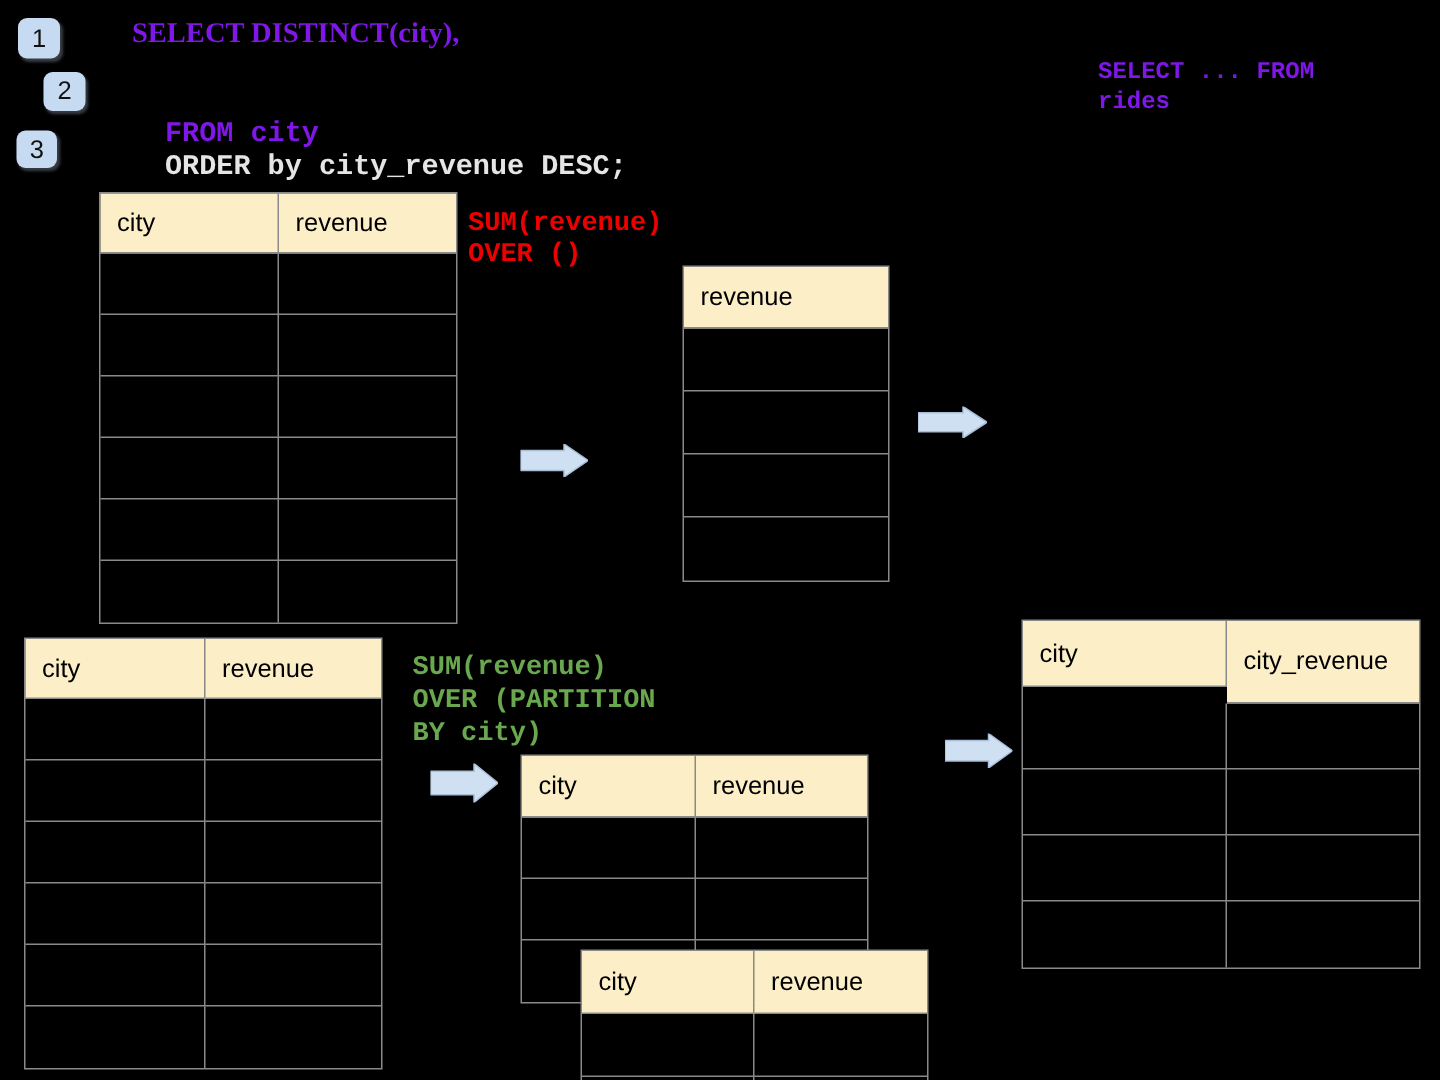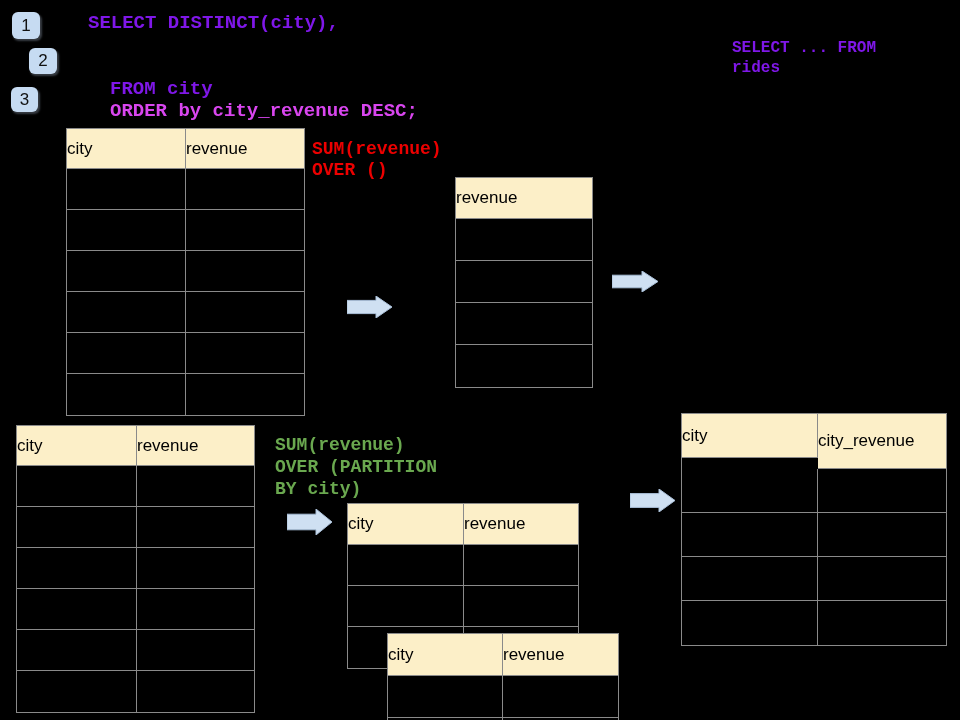--- a/index.html
+++ b/index.html
@@ -14,38 +14,38 @@
     box-shadow: 1.5px 2px 2px rgba(125,135,150,0.45);
   }
   .code-line, .note-block, .annotation {
     position:absolute; margin:0;
     font-family:"Liberation Mono", "DejaVu Sans Mono", monospace;
     font-weight:bold; white-space:pre;
   }
   .tbl { position:absolute; box-sizing:content-box; }
   .trow { display:flex; }
   .tcell {
-    box-sizing:border-box; display:flex; align-items:center; 
+    box-sizing:border-box; display:flex; align-items:center; padding-left:11px;
     font-size:17px; color:#000; overflow:hidden;text-align:center;
   }
   .arrow-svg { position:absolute; display:block; }
 </style>
 </head>
 <body>
 
 <div class="canvas">
   <div class="layer" id="badges-layer">
       <div class="badge" style="left: 12px; top: 12px; width: 28px; height: 27px; background: rgb(198, 219, 242); color: rgb(17, 17, 17);">1</div>
       <div class="badge" style="left: 29px; top: 48px; width: 28px; height: 26px; background: rgb(198, 219, 242); color: rgb(17, 17, 17);">2</div>
       <div class="badge" style="left: 11px; top: 87px; width: 27px; height: 25px; background: rgb(198, 219, 242); color: rgb(17, 17, 17);">3</div>
     </div>
   <div class="layer" id="code-layer">
-      <pre class="code-line" style="left: 88px; top: 12px; font-size: 19px; line-height: 22px; color: rgb(127, 23, 232);">SELECT DISTINCT(city),</pre>
+      <pre class="code-line" style="left: 88px; top: 12px; font-size: 19px; line-height: 22px; color: rgb(127, 23, 232); font-family: Liberation Serif, serif;">SELECT DISTINCT(city),</pre>
       <pre class="code-line" style="left: 110px; top: 78px; font-size: 19px; line-height: 22px; color: rgb(127, 23, 232);">FROM city</pre>
-      <pre class="code-line" style="left: 110px; top: 100px; font-size: 19px; line-height: 22px; color: #d946ef;">ORDER by city_revenue DESC;</pre>
+      <pre class="code-line" style="left: 110px; top: 100px; font-size: 19px; line-height: 22px; color: #e5e5e5;">ORDER by city_revenue DESC;</pre>
     </div>
   <div class="layer" id="note-layer">
       <pre class="note-block" style="left: 732px; top: 38px; font-size: 16px; line-height: 20px; color: rgb(127, 23, 232);">SELECT ... FROM
 rides</pre>
     </div>
   <div class="layer" id="annotations-layer">
       <pre class="annotation" style="left: 312px; top: 139px; font-size: 18px; line-height: 21px; color: rgb(236, 0, 0);">SUM(revenue)
 OVER ()</pre>
       <pre class="annotation" style="left: 275px; top: 434px; font-size: 18px; line-height: 22px; color: rgb(106, 168, 79);">SUM(revenue)
 OVER (PARTITION

